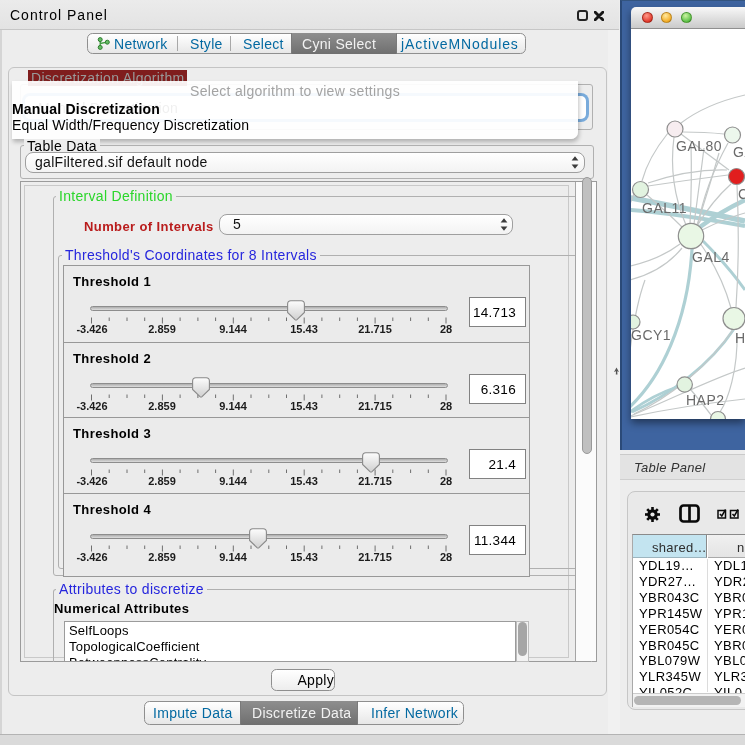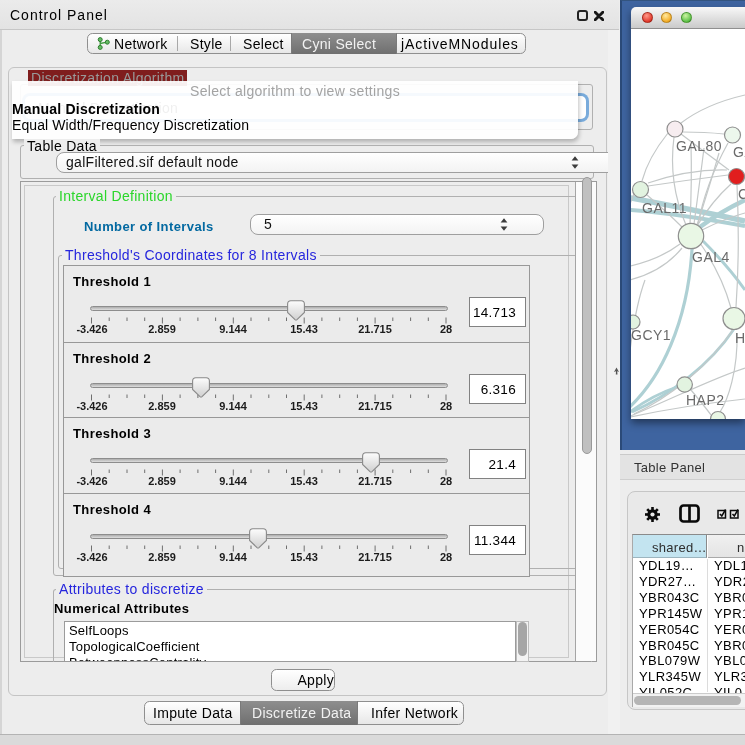--- a/index.html
+++ b/index.html
@@ -1,26 +1,26 @@
 <!DOCTYPE html>
 <html><head><meta charset="utf-8">
 <style>
 *{box-sizing:border-box;}
 html,body{margin:0;padding:0;}
 body{width:745px;height:745px;overflow:hidden;font-family:"Liberation Sans",sans-serif;background:#ededed;position:relative;letter-spacing:0.3px;}
 .abs{position:absolute;}
 .grp{position:absolute;border:1px solid #b0b0b0;border-radius:3px;}
 .gtitle{position:absolute;background:#ededed;padding:0 3px;font-size:14px;line-height:14px;}
-.combo{position:absolute;background:linear-gradient(#ffffff,#f3f3f3);border:1px solid #9f9f9f;border-radius:8px;font-size:14px;color:#111;margin-left:31px;}
+.combo{position:absolute;background:linear-gradient(#ffffff,#f3f3f3);border:1px solid #9f9f9f;border-radius:8px;font-size:14px;color:#111;}
 .tpanel{position:absolute;left:63px;width:467px;height:84px;border:1px solid #989898;background:#ebebeb;}
 .ttitle{position:absolute;left:9px;top:8px;font-size:13px;font-weight:bold;color:#000;letter-spacing:0.4px;}
 .vbox{position:absolute;left:405px;top:31px;width:57px;height:30px;background:#fff;border:1px solid #828282;font-size:13.5px;color:#000;text-align:right;padding:7px 9px 0 0;}
 .track{position:absolute;left:26px;top:40px;width:358px;height:5px;border:1px solid #8d8d8d;border-radius:3px;background:linear-gradient(#adadad,#dedede);}
 .lab{position:absolute;font-size:11px;font-weight:bold;color:#1c1c1c;transform:translateX(-50%);top:57px;letter-spacing:0;}
-.t14{font-size:14px;color:#000000;}
+.t14{font-size:14px;color:#0369a1;}
 </style></head>
 <body>
 <div class="abs" style="left:0;top:0;width:2px;height:745px;background:#d5d5d5;"></div>
 <div class="abs" style="left:0;top:0;width:619px;height:30px;background:linear-gradient(#ebebeb,#e3e3e3);border-bottom:1px solid #c6c6c6;"></div>
 <div class="abs t14" style="left:10px;top:7px;color:#000;letter-spacing:1px;">Control Panel</div>
 <div class="abs" style="left:577px;top:10px;width:11px;height:11px;border:2px solid #222;border-radius:3px;"></div>
 <svg class="abs" style="left:594px;top:11px;" width="10" height="10" viewBox="0 0 10 10">
     <path d="M1.2 1.2 L8.8 8.8 M8.8 1.2 L1.2 8.8" stroke="#161616" stroke-width="2.9" stroke-linecap="round"></path>
   </svg>
 <div class="abs" style="left:87px;top:33px;width:439px;height:21px;border:1px solid #8f8f8f;border-radius:5.5px;background:linear-gradient(#ffffff,#f2f2f2 55%,#e7e7e7);"></div>
@@ -51,21 +51,21 @@
 <div class="gtitle" style="left:24px;top:139px;color:#000;text-align:right;">Table Data</div>
 <div class="combo" style="left:25px;top:152px;width:560px;height:21px;line-height:19px;"><span style="margin-left:9px;">galFiltered.sif default node</span></div>
 <svg class="abs" style="left:571px;top:156px;" width="8" height="13" viewBox="0 0 8 13">
     <path d="M4 0.2 L7.4 4.6 H0.6 Z" fill="#3c3c3c"></path>
     <path d="M4 12.8 L7.4 8.4 H0.6 Z" fill="#3c3c3c"></path>
   </svg>
 <div class="abs" style="left:20px;top:181px;width:577px;height:481px;border:1px solid #9b9b9b;"></div>
 <div class="abs" style="left:24px;top:185px;width:545px;height:473px;border:1px solid #c9c9c9;"></div>
 <div class="grp" style="left:53px;top:196px;width:539px;height:380px;"></div>
 <div class="gtitle" style="left:56px;top:189px;color:#2ad62a;">Interval Definition</div>
-<div class="abs" style="left:84px;top:219px;font-size:13px;font-weight:bold;color:#0369a1;letter-spacing:0.4px;">Number of Intervals</div>
+<div class="abs" style="left:84px;top:219px;font-size:13px;font-weight:bold;color:#b91c1c;letter-spacing:0.4px;">Number of Intervals</div>
 <div class="combo" style="left:219px;top:214px;width:294px;height:21px;line-height:19px;"><span style="margin-left:13px;">5</span></div>
 <svg class="abs" style="left:500px;top:218px;" width="8" height="13" viewBox="0 0 8 13">
     <path d="M4 0.2 L7.4 4.6 H0.6 Z" fill="#3c3c3c"></path>
     <path d="M4 12.8 L7.4 8.4 H0.6 Z" fill="#3c3c3c"></path>
   </svg>
 <div class="grp" style="left:58px;top:255px;width:520px;height:314px;"></div>
 <div class="gtitle" style="left:62px;top:248px;color:#2626dd;">Threshold's Coordinates for 8 Intervals</div>
 <div class="tpanel" style="top:265px;">
   <div class="ttitle">Threshold 1</div>
   <div class="track"></div>
@@ -307,21 +307,21 @@
 <text x="676" y="151" font-size="14" letter-spacing="0.5" fill="#6a6a6a" font-family="Liberation Sans, sans-serif">GAL80</text>
 <text x="733" y="157" font-size="14" letter-spacing="0.5" fill="#6a6a6a" font-family="Liberation Sans, sans-serif">GA</text>
 <text x="738" y="199" font-size="14" letter-spacing="0.5" fill="#6a6a6a" font-family="Liberation Sans, sans-serif">C</text>
 <text x="642" y="213" font-size="14" letter-spacing="0.5" fill="#6a6a6a" font-family="Liberation Sans, sans-serif">GAL11</text>
 <text x="692" y="262" font-size="14" letter-spacing="0.5" fill="#6a6a6a" font-family="Liberation Sans, sans-serif">GAL4</text>
 <text x="631" y="340" font-size="14" letter-spacing="0.5" fill="#6a6a6a" font-family="Liberation Sans, sans-serif">GCY1</text>
 <text x="735" y="343" font-size="14" letter-spacing="0.5" fill="#6a6a6a" font-family="Liberation Sans, sans-serif">H</text>
 <text x="686" y="405" font-size="14" letter-spacing="0.5" fill="#6a6a6a" font-family="Liberation Sans, sans-serif">HAP2</text>
   </svg>
 <div class="abs" style="left:620px;top:454px;width:125px;height:26px;background:#e3e3e3;border-top:1px solid #cacaca;border-bottom:1px solid #cfcfcf;"></div>
-<div class="abs" style="left:634px;top:460px;font-size:13px;color:#333;">Table Panel</div>
+<div class="abs" style="left:634px;top:460px;font-size:13px;color:#333;font-style:italic;">Table Panel</div>
 <div class="abs" style="left:627px;top:491px;width:119px;height:219px;background:#e9e9e9;border:1px solid #c6c6c6;border-radius:8px 0 0 8px;"></div>
 <svg class="abs" style="left:644px;top:506px;" width="17" height="17" viewBox="0 0 17 17">
 <g stroke="#0a0a0a" stroke-width="2.6">
       <line x1="8.5" y1="1" x2="8.5" y2="16"></line>
       <line x1="1" y1="8.5" x2="16" y2="8.5"></line>
       <line x1="3.2" y1="3.2" x2="13.8" y2="13.8"></line>
       <line x1="13.8" y1="3.2" x2="3.2" y2="13.8"></line>
     </g>
 <circle cx="8.5" cy="8.5" r="5.2" fill="#0a0a0a"></circle>
     <circle cx="8.5" cy="8.5" r="2.1" fill="#e9e9e9"></circle>

